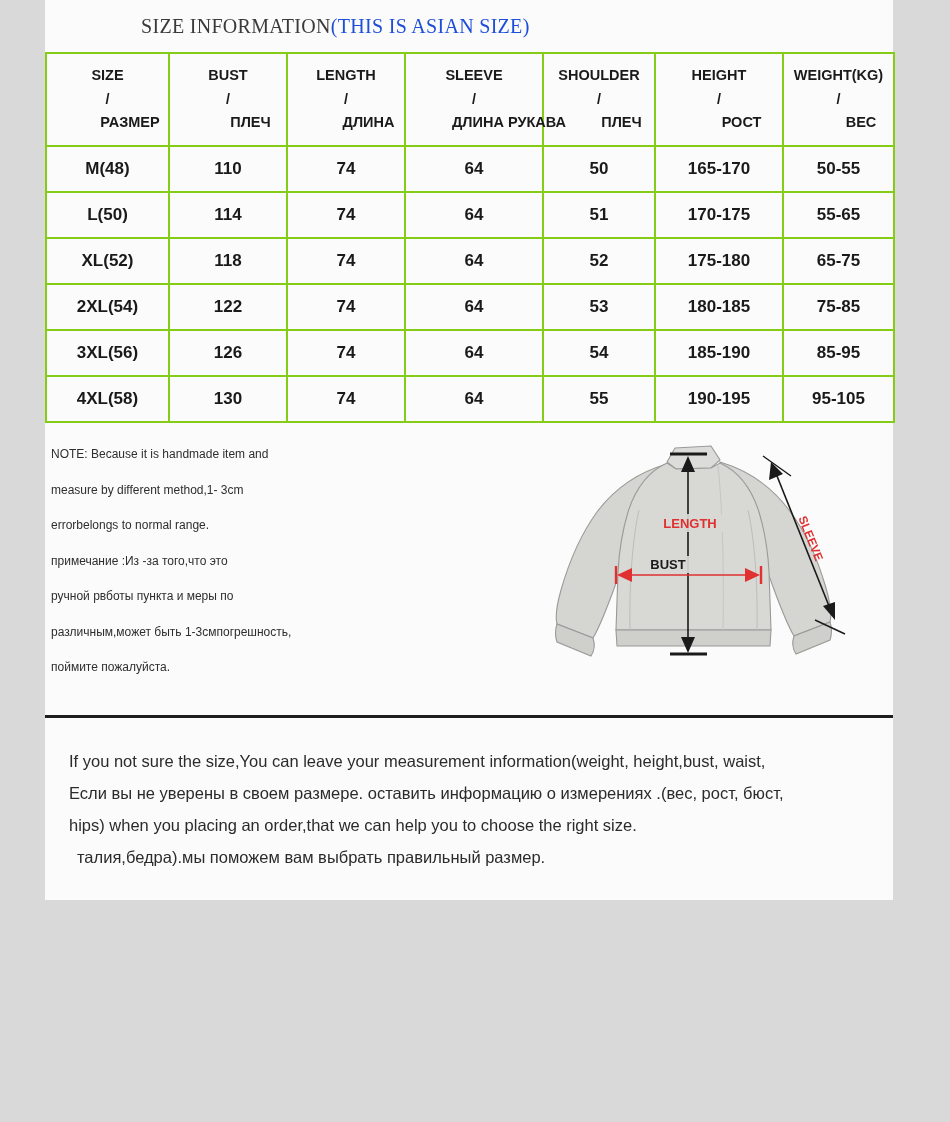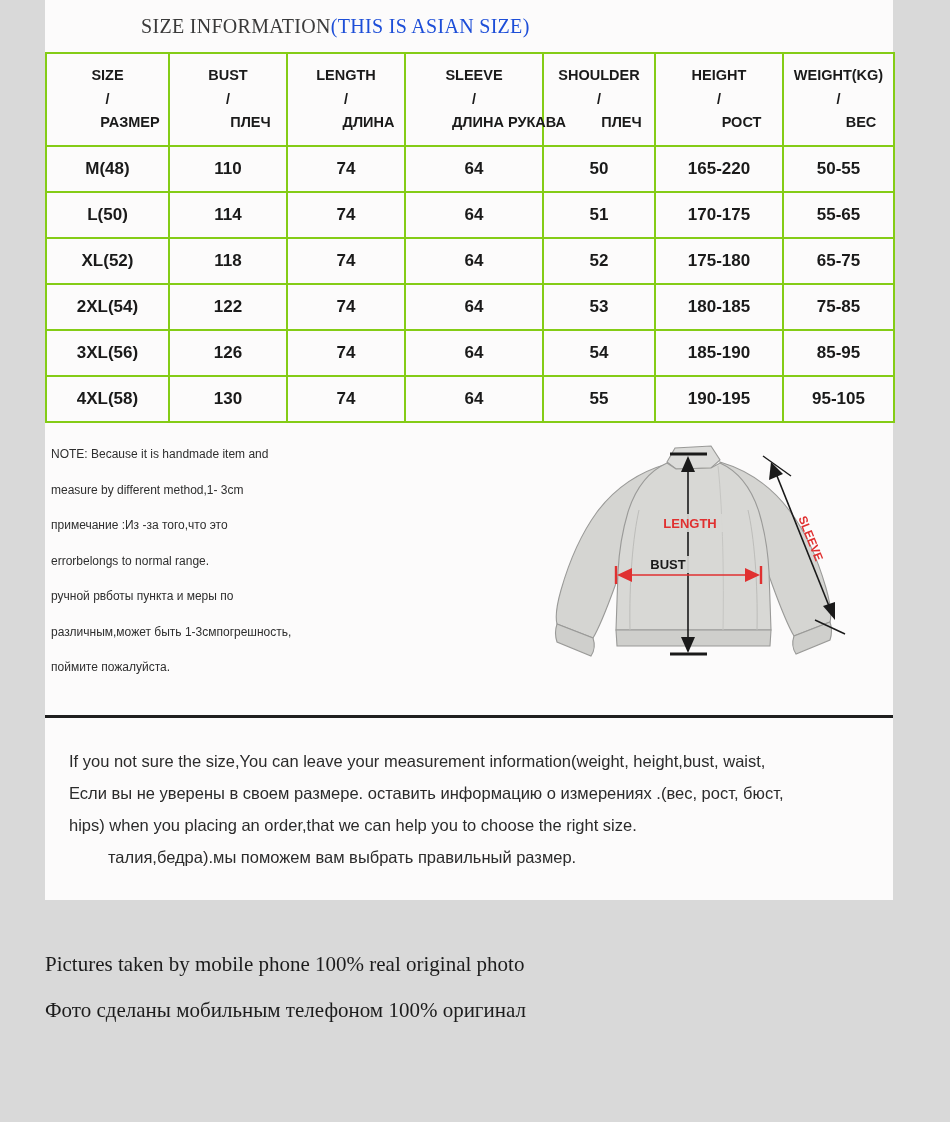--- a/index.html
+++ b/index.html
@@ -147,21 +147,21 @@
     width: 848px;
     padding: 15px 12px 0 8px;
   }
   .help-text {
     font-family: "Liberation Sans", sans-serif;
     font-size: 16.5px;
     color: #2b2b2b;
     line-height: 32px;
   }
   .help-text p { margin: 0; white-space: nowrap; }
-  .help-text p.indent { padding-left: 8px; margin-left: 31px; }
+  .help-text p.indent { padding-left: 8px; }
 
   
   .footer {
     position: absolute;
     left: 45px;
     top: 945px;
     width: 860px;
   }
   .footer p {
     margin: 0 0 8px 0;
@@ -233,21 +233,21 @@
           </th>
         </tr>
       </thead>
       <tbody>
         <tr>
           <td class="size-cell">M(48)</td>
           <td>110</td>
           <td>74</td>
           <td>64</td>
           <td>50</td>
-          <td>165-220</td>
+          <td>165-170</td>
           <td>50-55</td>
         </tr>
         <tr>
           <td class="size-cell">L(50)</td>
           <td>114</td>
           <td>74</td>
           <td>64</td>
           <td>51</td>
           <td>170-175</td>
           <td>55-65</td>
@@ -289,22 +289,22 @@
           <td>95-105</td>
         </tr>
       </tbody>
     </table>
 
     <div class="note-area">
 
       <div class="note-text">
         <p>NOTE: Because it is handmade item and</p>
         <p>measure by different method,1- 3cm</p>
+        <p>errorbelongs to normal range.</p>
         <p>примечание :Из -за того,что это</p>
-        <p>errorbelongs to normal range.</p>
         <p>ручной рвботы пункта и меры по</p>
         <p>различным,может быть 1-3смпогрешность,</p>
         <p>поймите пожалуйста.</p>
       </div>
 
       <div class="diagram">
         <svg width="378" height="255" viewBox="0 0 378 255" xmlns="http://www.w3.org/2000/svg">
 
           <path d="M152 30 L160 16 L196 14 L205 28 L196 36 L161 37 Z" fill="#dcdcda" stroke="#9a9a98" stroke-width="1.1"></path>
 
@@ -362,18 +362,14 @@
       <div class="help-text">
         <p>If you not sure the size,You can leave your measurement information(weight, height,bust, waist,</p>
         <p>Если вы не уверены в своем размере. оставить информацию о измерениях .(вес, рост, бюст,</p>
         <p>hips) when you placing an order,that we can help you to choose the right size.</p>
         <p class="indent">талия,бедра).мы поможем вам выбрать правильный размер.</p>
       </div>
     </div>
 
   </div>
 
-  <div class="footer">
-    <p>Pictures taken by mobile phone 100% real original photo</p>
-    <p>Фото сделаны мобильным телефоном 100% оригинал</p>
-  </div>
 
 </div>
 
 </body></html>

